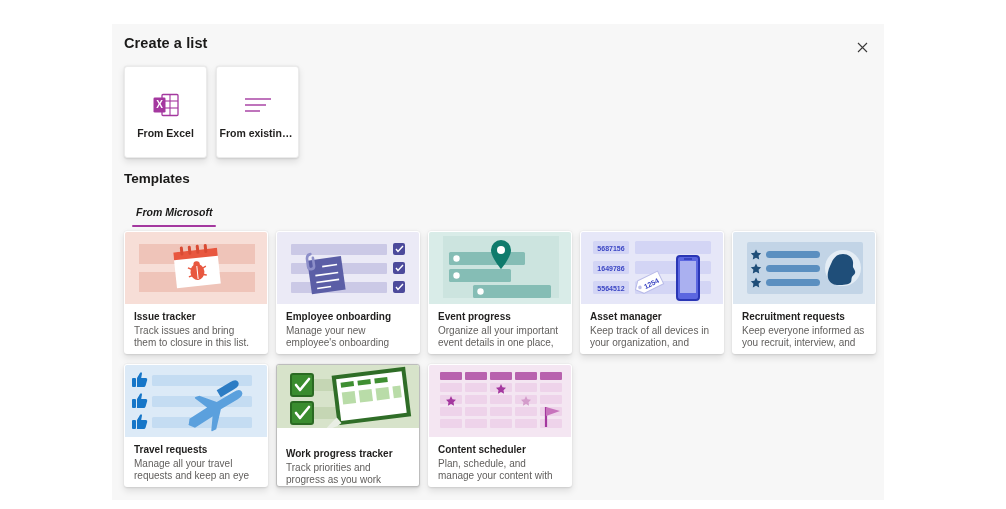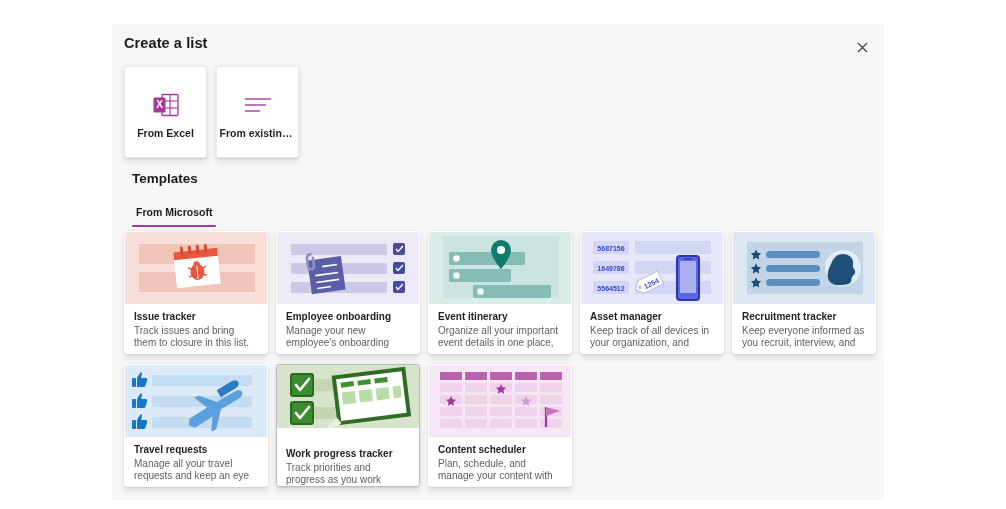--- a/index.html
+++ b/index.html
@@ -96,39 +96,38 @@
   }
 
   
   .templates-title {
     position: absolute;
     left: 12px;
     top: 147px;
     font-size: 13.5px;
     font-weight: bold;
     color: #1b1a19;
-    margin-left: 8px;
   }
   .tabs {
     position: absolute;
     left: 12px;
     top: 176px;
     display: flex;
     gap: 0px;
     border-bottom: 0px;
   }
   .tab {
     position: relative;
     padding: 6px 12px 9px 12px;
     font-size: 10.5px;
     color: #323130;
     cursor: pointer;
     white-space: nowrap;
   }
-  .tab.active { font-weight: bold; color: #1b1a19; }
+  .tab.active { font-weight: bold; color: #1b1a19; font-style: italic; }
   .tab.active::after {
     content: "";
     position: absolute;
     left: 8px;
     right: 8px;
     bottom: 0;
     height: 2px;
     background: #a4389f;
     border-radius: 2px;
   }
@@ -302,21 +301,21 @@
             <circle cx="27.5" cy="26.5" r="3.2" fill="#ffffff"></circle>
             <rect x="20" y="37" width="62" height="13" rx="1.5" fill="#85bdb5"></rect>
             <circle cx="27.5" cy="43.5" r="3.2" fill="#ffffff"></circle>
             <rect x="44" y="53" width="78" height="13" rx="1.5" fill="#85bdb5"></rect>
             <circle cx="51.5" cy="59.5" r="3.2" fill="#ffffff"></circle>
             <path d="M72 8 a10 10 0 0 1 10 10 c0 7.5 -10 19 -10 19 s-10 -11.5 -10 -19 a10 10 0 0 1 10 -10 z" fill="#0f7b6c"></path>
             <circle cx="72" cy="18" r="4" fill="#ffffff"></circle>
           </svg>
         </div>
         <div class="tpl-body">
-          <div class="tpl-name">Event itinerary</div>
+          <div class="tpl-name">Event progress</div>
           <div class="tpl-desc">Organize all your important event details in one place, so everything...</div>
         </div>
       </div>
 
       <div class="tpl-card">
         <div class="tpl-thumb" style="background:#e6e7f8">
           <svg width="144" height="72" viewBox="0 0 144 72">
             <rect x="12" y="9" width="36" height="13" rx="1.5" fill="#d3d5f5"></rect>
             <rect x="12" y="29" width="36" height="13" rx="1.5" fill="#d3d5f5"></rect>
             <rect x="12" y="49" width="36" height="13" rx="1.5" fill="#d3d5f5"></rect>
@@ -350,21 +349,21 @@
             <path d="M23 31.5 l1.6 3.3 3.6 .5 -2.6 2.5 .6 3.6 -3.2 -1.7 -3.2 1.7 .6 -3.6 -2.6 -2.5 3.6 -.5 z" fill="#1f4e79"></path>
             <path d="M23 45.5 l1.6 3.3 3.6 .5 -2.6 2.5 .6 3.6 -3.2 -1.7 -3.2 1.7 .6 -3.6 -2.6 -2.5 3.6 -.5 z" fill="#1f4e79"></path>
             <rect x="33" y="19" width="54" height="7" rx="3.5" fill="#5b8fc0"></rect>
             <rect x="33" y="33" width="54" height="7" rx="3.5" fill="#5b8fc0"></rect>
             <rect x="33" y="47" width="54" height="7" rx="3.5" fill="#5b8fc0"></rect>
             <circle cx="110" cy="36" r="18" fill="#e4edf5"></circle>
             <path d="M110 22 c7 0 11 5 10 11 c-.4 3 1 3 2 6 c1 3 -2 4 -3 6 c-1 2 0 5 -2 6 c-3 2 -9 2 -13 2 c-4 0 -8 -3 -9 -7 c-1 -5 1 -10 3 -14 c2 -5 5 -10 12 -10 z" fill="#1f4e79"></path>
           </svg>
         </div>
         <div class="tpl-body">
-          <div class="tpl-name">Recruitment tracker</div>
+          <div class="tpl-name">Recruitment requests</div>
           <div class="tpl-desc">Keep everyone informed as you recruit, interview, and hire new...</div>
         </div>
       </div>
 
       <div class="tpl-card">
         <div class="tpl-thumb" style="background:#dceaf7">
           <svg width="144" height="72" viewBox="0 0 144 72">
             <rect x="27" y="10" width="100" height="11" rx="1.5" fill="#c4dcf2"></rect>
             <rect x="27" y="31" width="100" height="11" rx="1.5" fill="#c4dcf2"></rect>
             <rect x="27" y="52" width="100" height="11" rx="1.5" fill="#c4dcf2"></rect>

